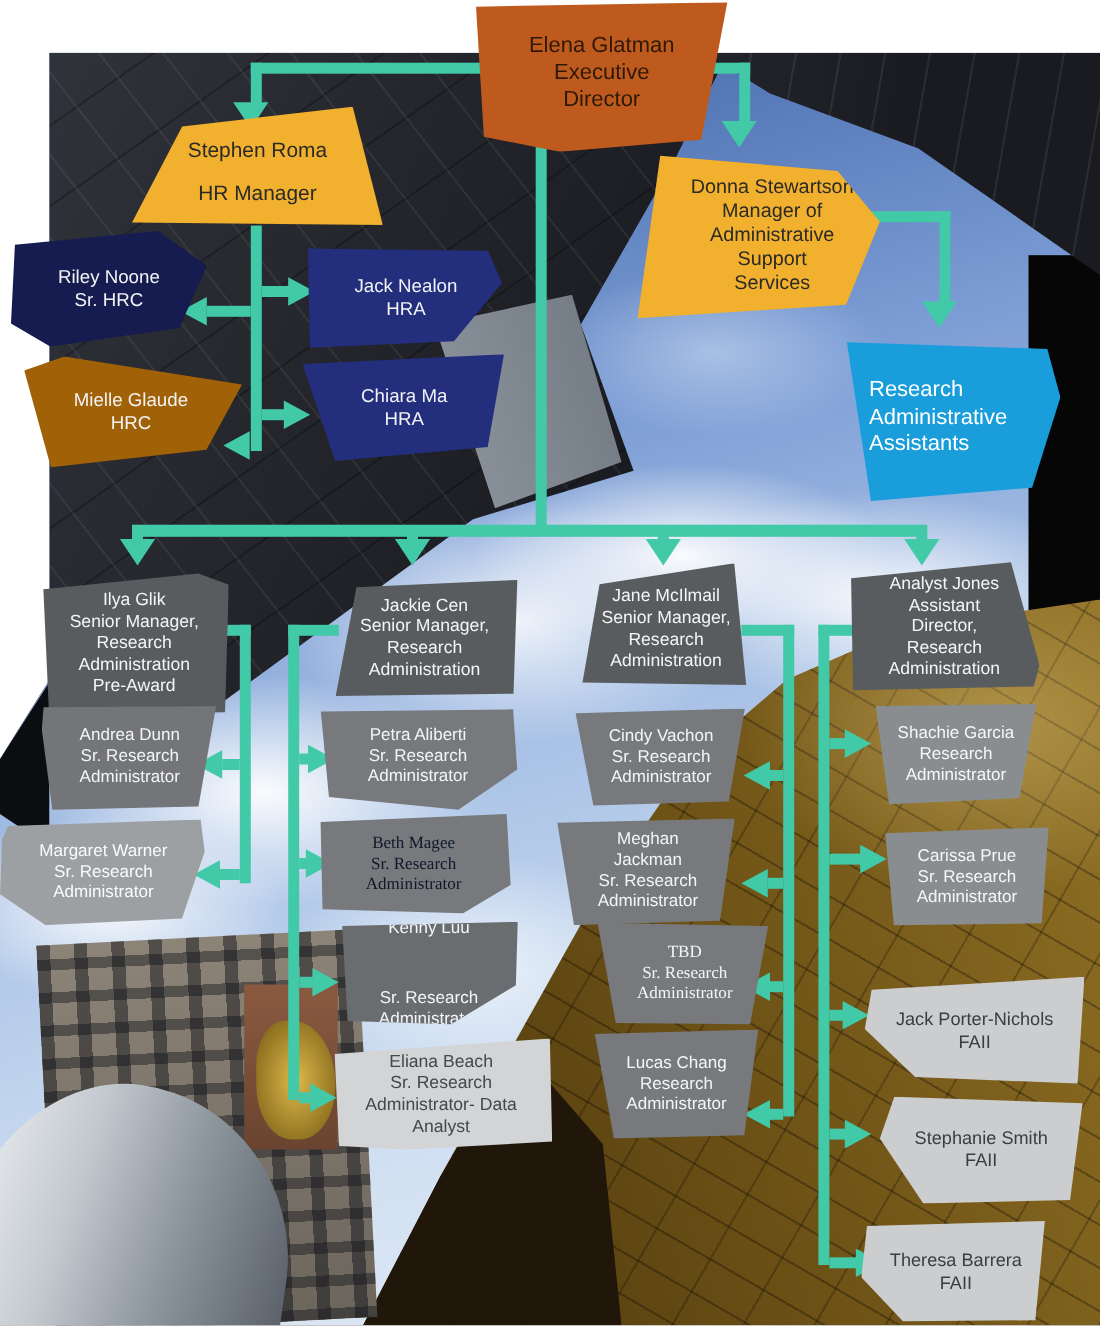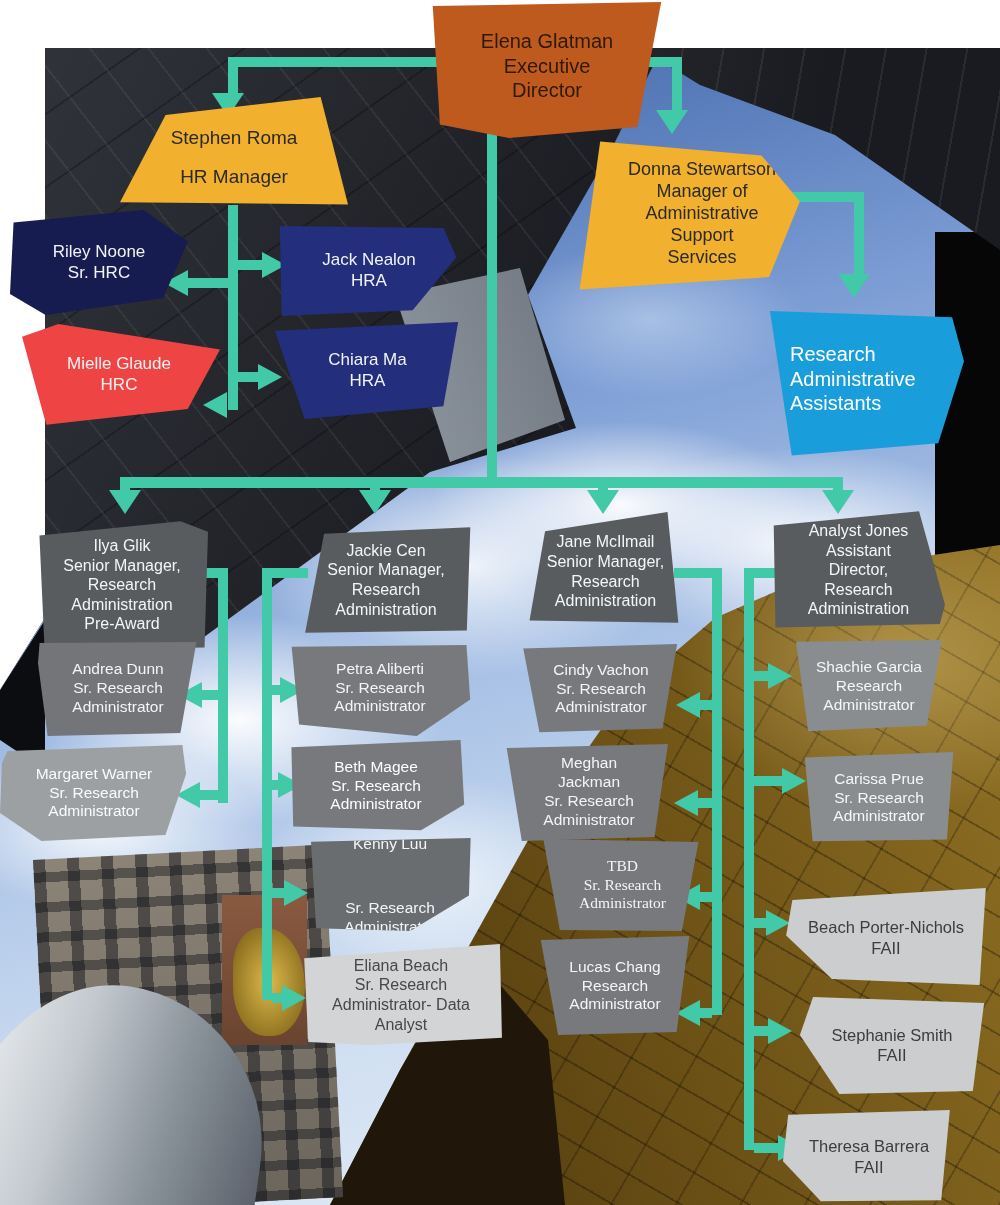--- a/index.html
+++ b/index.html
@@ -215,21 +215,21 @@
     <div class="rl">Manager of Administrative Support Services</div>
   </div>
   <div class="node n-3" style="background: rgb(22, 28, 79); color: rgb(242, 243, 245);">
     <div class="nm">Riley Noone</div>
     <div class="rl">Sr. HRC</div>
   </div>
   <div class="node n-4" style="background: rgb(35, 46, 125); color: rgb(242, 243, 245);">
     <div class="nm">Jack Nealon</div>
     <div class="rl">HRA</div>
   </div>
-  <div class="node n-5" style="background: #ef4444; color: rgb(242, 243, 245);">
+  <div class="node n-5" style="background: #a16207; color: rgb(242, 243, 245);">
     <div class="nm">Mielle Glaude</div>
     <div class="rl">HRC</div>
   </div>
   <div class="node n-6" style="background: rgb(35, 46, 125); color: rgb(242, 243, 245);">
     <div class="nm">Chiara Ma</div>
     <div class="rl">HRA</div>
   </div>
   <div class="node n-7" style="background: rgb(26, 158, 219); color: rgb(255, 255, 255);">
     <div class="nm">Research Administrative Assistants</div>
   </div>
@@ -254,21 +254,21 @@
     <div class="rl">Sr. Research Administrator</div>
   </div>
   <div class="node n-13" style="background: rgb(157, 160, 162); color: rgb(250, 251, 251);">
     <div class="nm">Margaret Warner</div>
     <div class="rl">Sr. Research Administrator</div>
   </div>
   <div class="node n-14" style="background: rgb(119, 121, 124); color: rgb(244, 245, 246);">
     <div class="nm">Petra Aliberti</div>
     <div class="rl">Sr. Research Administrator</div>
   </div>
-  <div class="node n-15" style="background: rgb(119, 121, 124); color: #ffffff;">
+  <div class="node n-15" style="background: rgb(119, 121, 124); color: #0f172a; font-family: Liberation Serif, serif;">
     <div class="nm">Beth Magee</div>
     <div class="rl">Sr. Research Administrator</div>
   </div>
   <div class="node n-16" style="background: rgb(106, 109, 112); color: rgb(244, 245, 246);">
     <div class="nm">Kenny Luu</div>
     <div class="rl">Sr. Research Administrator</div>
   </div>
   <div class="node n-17" style="background: rgb(211, 212, 213); color: rgb(69, 71, 74);">
     <div class="nm">Eliana Beach</div>
     <div class="rl">Sr. Research Administrator- Data Analyst</div>
@@ -291,21 +291,21 @@
   </div>
   <div class="node n-22" style="background: rgb(138, 141, 143); color: rgb(246, 247, 247);">
     <div class="nm">Shachie Garcia</div>
     <div class="rl">Research Administrator</div>
   </div>
   <div class="node n-23" style="background: rgb(138, 141, 143); color: rgb(246, 247, 247);">
     <div class="nm">Carissa Prue</div>
     <div class="rl">Sr. Research Administrator</div>
   </div>
   <div class="node n-24" style="background: rgb(203, 205, 206); color: rgb(59, 61, 63);">
-    <div class="nm">Beach Porter-Nichols</div>
+    <div class="nm">Jack Porter-Nichols</div>
     <div class="rl">FAII</div>
   </div>
   <div class="node n-25" style="background: rgb(203, 205, 206); color: rgb(59, 61, 63);">
     <div class="nm">Stephanie Smith</div>
     <div class="rl">FAII</div>
   </div>
   <div class="node n-26" style="background: rgb(203, 205, 206); color: rgb(59, 61, 63);">
     <div class="nm">Theresa Barrera</div>
     <div class="rl">FAII</div>
   </div>

